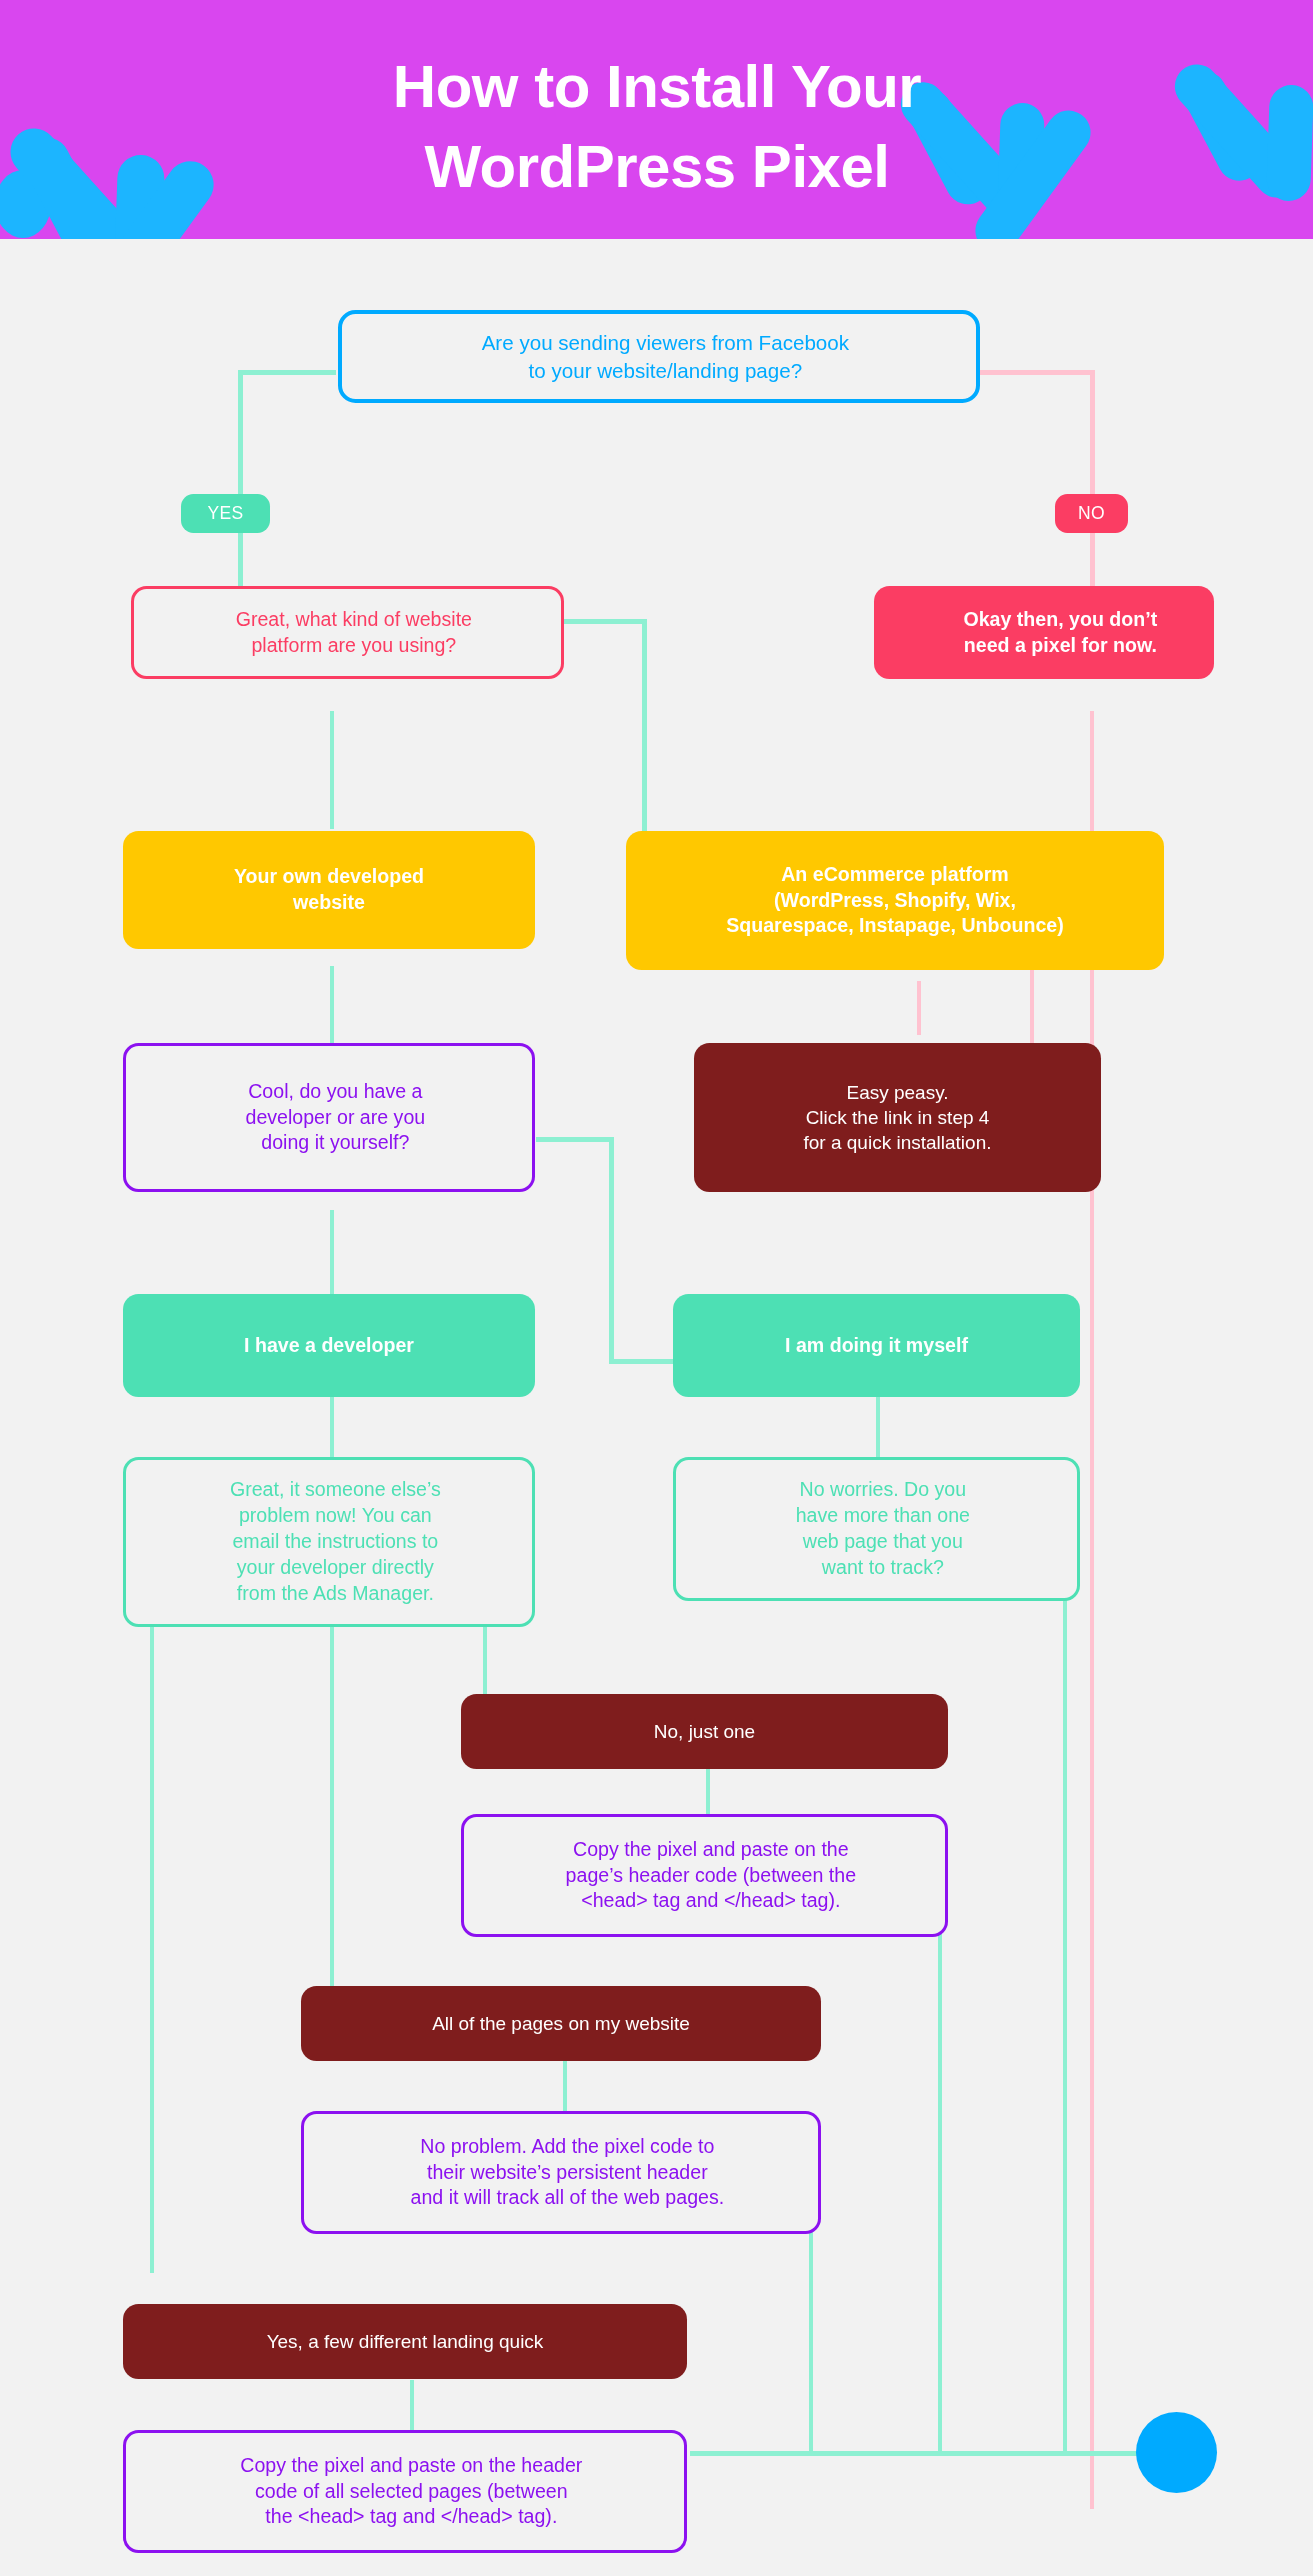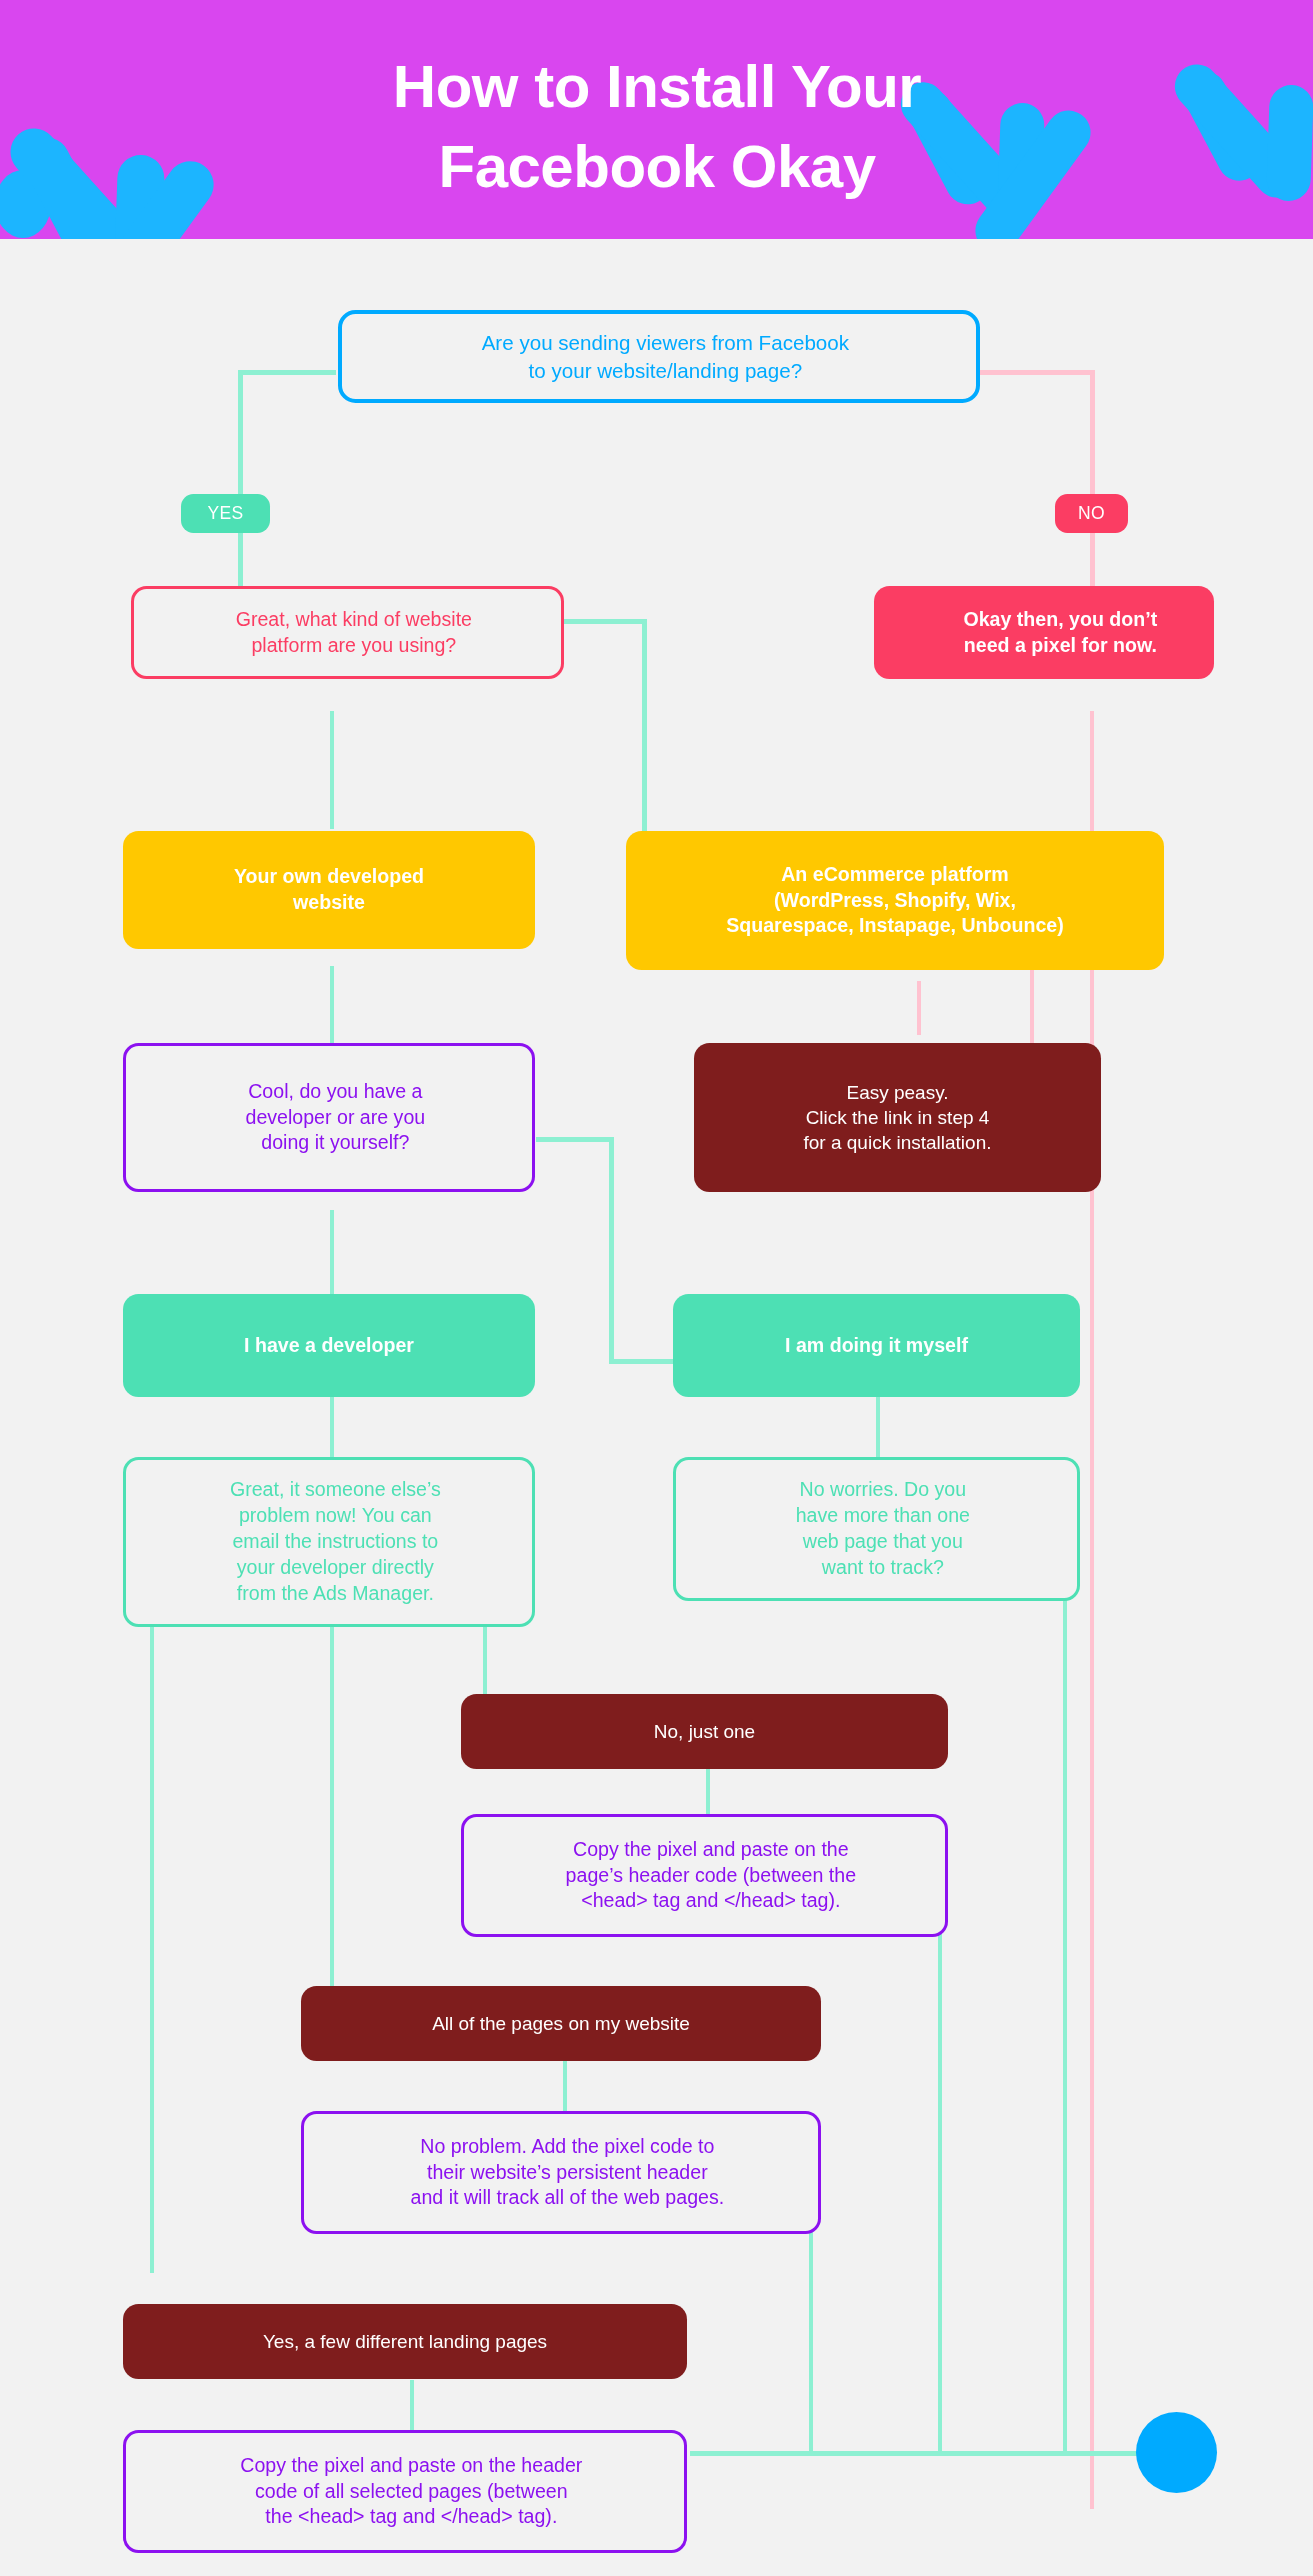--- a/index.html
+++ b/index.html
@@ -115,21 +115,21 @@
     <div class="bolt" style="left:927px; top:85px; width:44px; height:124px; transform:rotate(-28deg); border-radius:23px;"></div>
     <div class="bolt" style="left:943px; top:66px; width:44px; height:170px; transform:rotate(-42deg); border-radius:23px;"></div>
     <div class="bolt" style="left:999px; top:103px; width:44px; height:118px; transform:rotate(2deg); border-radius:23px;"></div>
     <div class="bolt" style="left:1011px; top:99px; width:44px; height:165px; transform:rotate(36deg); border-radius:23px;"></div>
     <div class="bolt" style="left:1200px; top:67px; width:44px; height:118px; transform:rotate(-28deg); border-radius:23px;"></div>
     <div class="bolt" style="left:1215px; top:49px; width:44px; height:164px; transform:rotate(-42deg); border-radius:23px;"></div>
     <div class="bolt" style="left:1268px; top:85px; width:44px; height:116px; transform:rotate(2deg); border-radius:23px;"></div>
 
     <div class="header-title">
       <div>How to Install Your</div>
-      <div>Facebook Okay</div>
+      <div>WordPress Pixel</div>
     </div>
   </div>
 
   <div class="line" style="left:238px; top:370px; width:98px; height:4.6px;"></div>
   <div class="line" style="left:238px; top:370px; width:4.6px; height:238px;"></div>
 
   <div class="line pink" style="left:979px; top:370px; width:116px; height:4.6px;"></div>
   <div class="line pink" style="left:1090px; top:370px; width:4.6px; height:238px;"></div>
 
   <div class="line" style="left:330px; top:711px; width:3.6px; height:118px;"></div>
@@ -253,21 +253,21 @@
     <span class="txt">All of the pages on my website</span>
   </div>
 
   <div class="node n-outline n-purp-o" style="left:301px; top:2111px; width:520px; height:123px;">
     <span class="txt">No problem. Add the pixel code to
 their website’s persistent header
 and it will track all of the web pages.</span>
   </div>
 
   <div class="node n-purp-f" style="left:123px; top:2304px; width:564px; height:75px;">
-    <span class="txt">Yes, a few different landing pages</span>
+    <span class="txt">Yes, a few different landing quick</span>
   </div>
 
   <div class="node n-outline n-purp-o" style="left:123px; top:2430px; width:564px; height:123px;">
     <span class="txt">Copy the pixel and paste on the header
 code of all selected pages (between
 the &lt;head&gt; tag and &lt;/head&gt; tag).</span>
   </div>
 
   <div class="end-circle" style="left:1136px; top:2412px; width:81px; height:81px;"></div>
 

